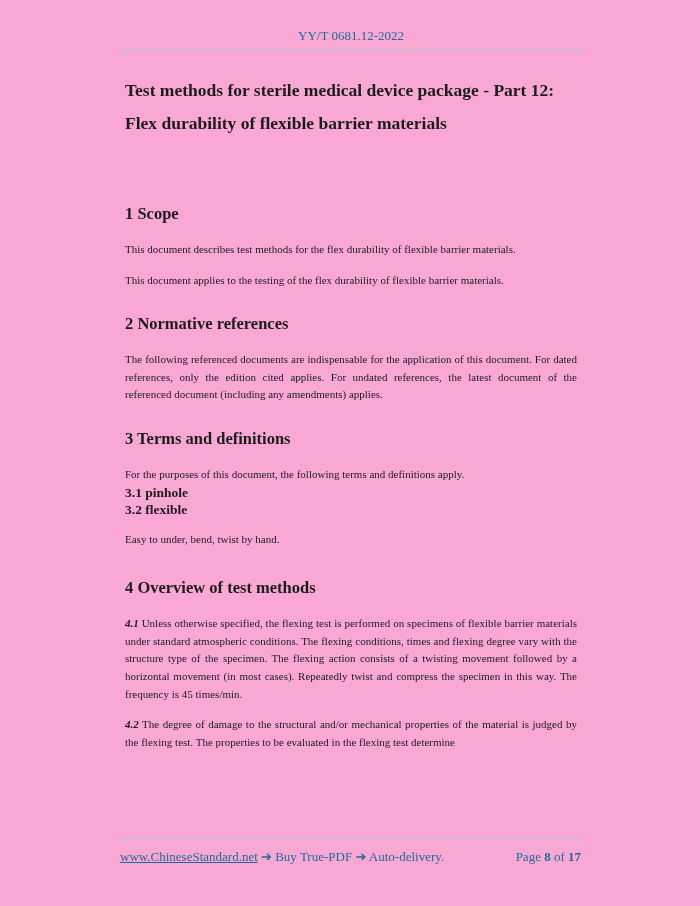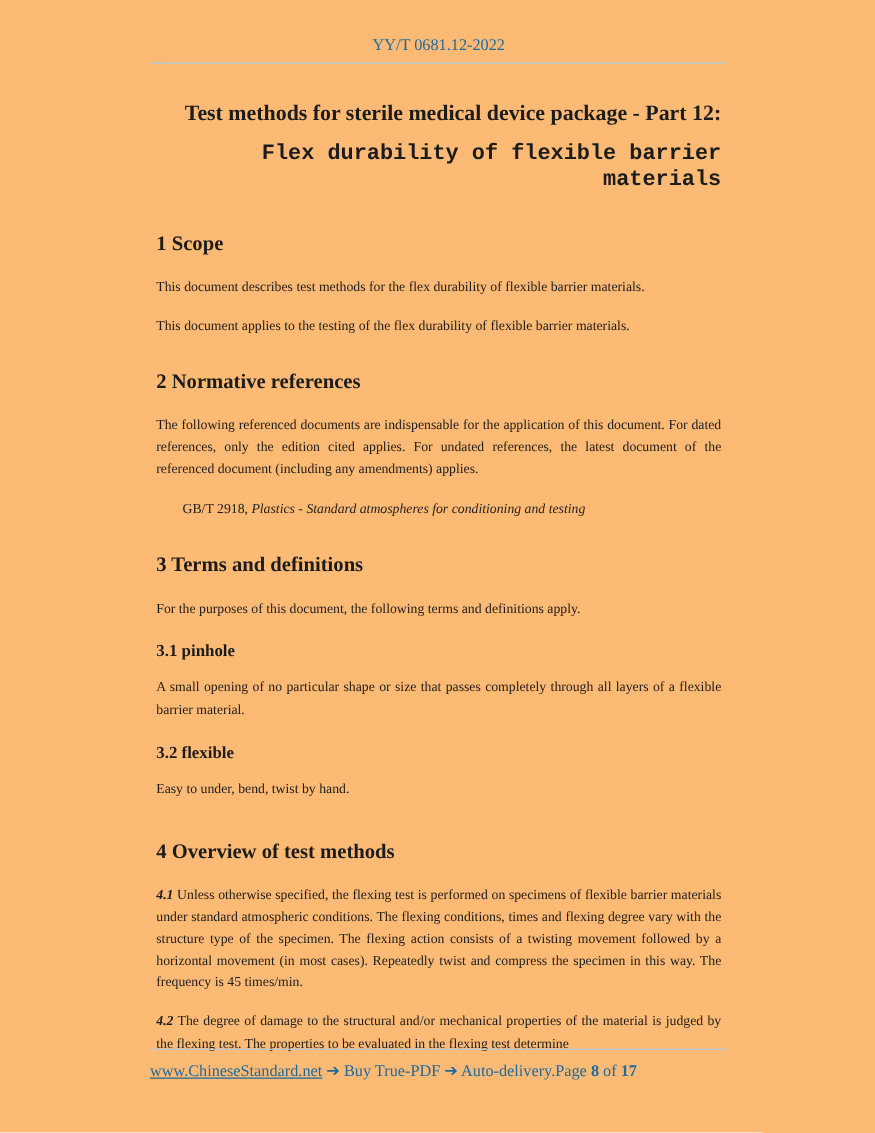--- a/index.html
+++ b/index.html
@@ -1,82 +1,82 @@
 <!DOCTYPE html>
 <html><head>
 <meta charset="utf-8">
 <style>
   html, body { margin: 0; padding: 0; background: #ffffff; }
   .page {
     position: relative;
     width: 700px;
     height: 906px;
-    background: #fdba74;
+    background: #f9a8d4;
     font-family: "Liberation Serif", serif;
     color: #1c1c1c;
     box-sizing: border-box;
     padding: 28px 123px 0 125px;
     overflow: hidden;
   }
   .doc-number {
     text-align: center;
     color: #1e6a9c;
     font-size: 13px;
     line-height: 15px;
   }
   .top-rule, .footer-rule {
     border: none;
     border-top: 1px solid #b3c9d8;
     margin: 0;
   }
   .top-rule { margin: 7px -4px 0 -5px; }
   .doc-title {
-    text-align: right;
+    text-align: left;
     font-weight: bold;
     font-size: 17.5px;
     line-height: 21px;
   }
   .doc-title.line1 { margin-top: 29px; }
-  .doc-title.line2 { margin-top: 12px; font-family: Liberation Mono, monospace; }
+  .doc-title.line2 { margin-top: 12px; }
   h2 {
     font-size: 16.5px;
     line-height: 20px;
     margin: 25px 0 0 0;
     font-weight: bold;
   }
-  h2.first { margin-top: 30px; }
+  h2.first { margin-top: 70px; }
   h2.sec4 { margin-top: 30px; }
   p {
     font-size: 11px;
     line-height: 17.6px;
     margin: 13px 0 0 0;
     text-align: justify;
   }
   p.heading-follow { margin-top: 17px; }
   .reference {
     margin-top: 14px;
     padding-left: 21px;
     text-align: left;
   }
   .term-label {
     font-weight: bold;
     font-size: 13.5px;
     line-height: 17px;
-    margin-top: 16px;
+    margin-top: 0;
   }
   .para-num { font-weight: bold; font-style: italic; }
   .footer {
     position: absolute;
     left: 120px;
     right: 119px;
     top: 839px;
   }
   .footer-row {
     display: flex;
-    justify-content: flex-start;
+    justify-content: space-between;
     margin-top: 9px;
     color: #1e6a9c;
     font-size: 13px;
     line-height: 15px;
   }
   .footer-link {
     color: #1e6a9c;
     text-decoration: underline;
     cursor: pointer;
   }
@@ -92,26 +92,24 @@
 
   <div class="doc-title line1">Test methods for sterile medical device package - Part 12:</div>
   <div class="doc-title line2">Flex durability of flexible barrier materials</div>
 
   <h2 class="first">1 Scope</h2>
   <p class="heading-follow">This document describes test methods for the flex durability of flexible barrier materials.</p>
   <p>This document applies to the testing of the flex durability of flexible barrier materials.</p>
 
   <h2>2 Normative references</h2>
   <p class="heading-follow">The following referenced documents are indispensable for the application of this document. For dated references, only the edition cited applies. For undated references, the latest document of the referenced document (including any amendments) applies.</p>
-  <p class="reference"><span>GB/T 2918,</span> <i>Plastics - Standard atmospheres for conditioning and testing</i></p>
 
   <h2>3 Terms and definitions</h2>
   <p class="heading-follow">For the purposes of this document, the following terms and definitions apply.</p>
   <div class="term-label">3.1 pinhole</div>
-  <p>A small opening of no particular shape or size that passes completely through all layers of a flexible barrier material.</p>
   <div class="term-label">3.2 flexible</div>
   <p>Easy to under, bend, twist by hand.</p>
 
   <h2 class="sec4">4 Overview of test methods</h2>
   <p class="heading-follow"><span class="para-num">4.1</span> <span>Unless otherwise specified, the flexing test is performed on specimens of flexible barrier materials under standard atmospheric conditions. The flexing conditions, times and flexing degree vary with the structure type of the specimen. The flexing action consists of a twisting movement followed by a horizontal movement (in most cases). Repeatedly twist and compress the specimen in this way. The frequency is 45 times/min.</span></p>
   <p><span class="para-num">4.2</span> <span>The degree of damage to the structural and/or mechanical properties of the material is judged by the flexing test. The properties to be evaluated in the flexing test determine</span></p>
 
   <div class="footer">
     <hr class="footer-rule">
     <div class="footer-row">

